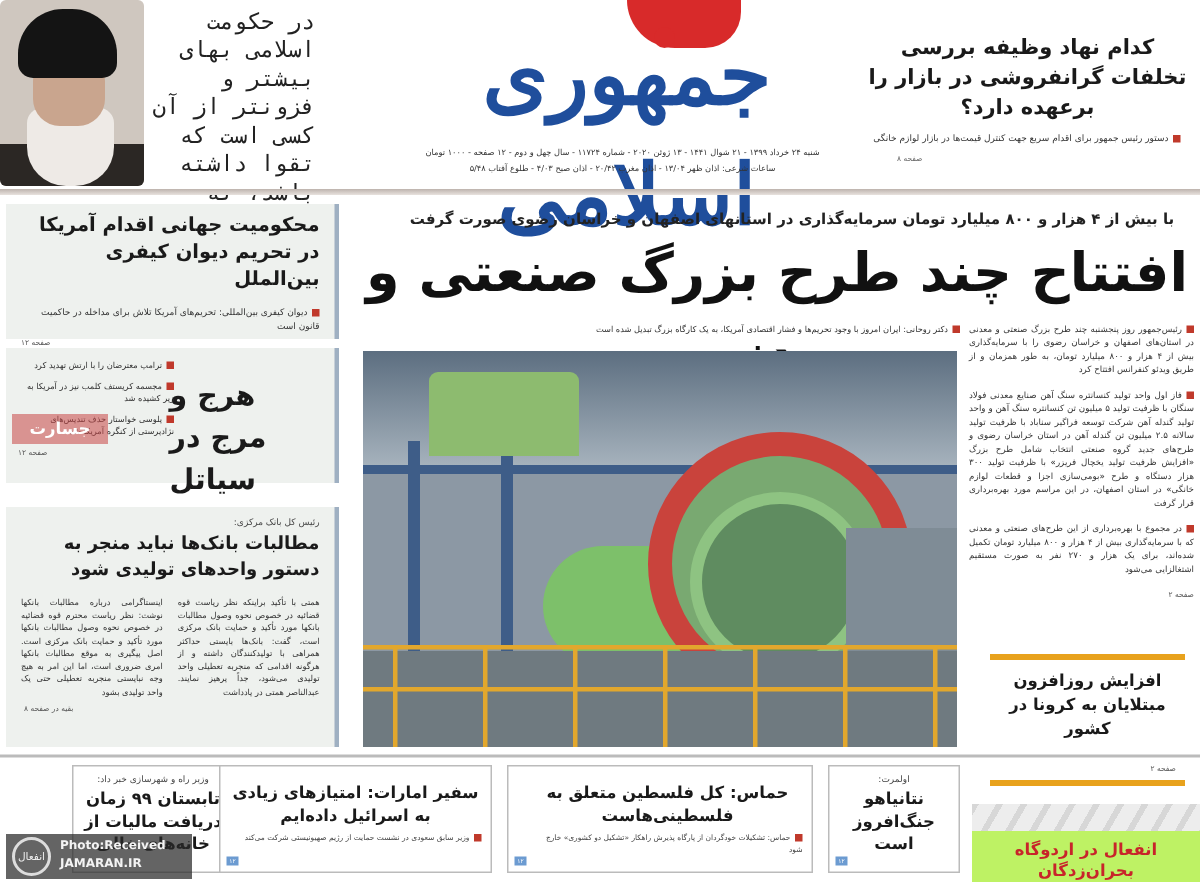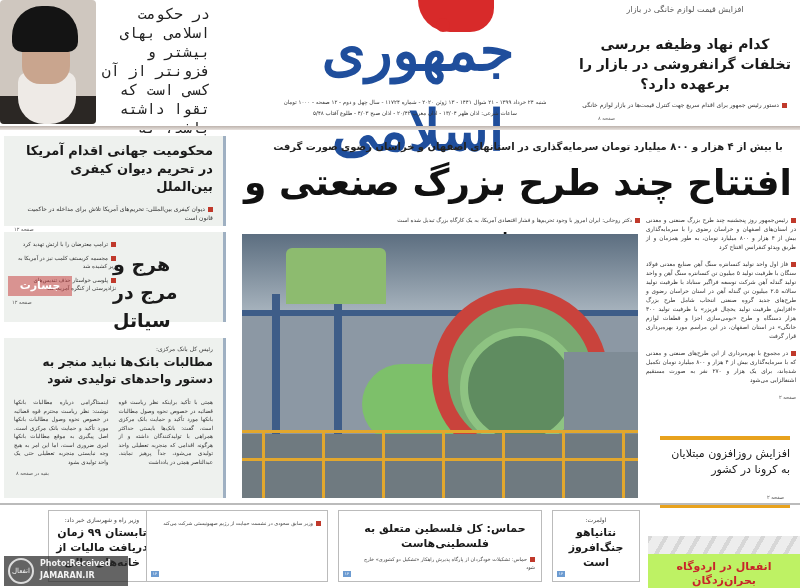--- a/index.html
+++ b/index.html
@@ -71,21 +71,21 @@
   .ph-rail2 { position: absolute; left: 0; top: 224px; width: 396px; height: 3px; background: #e2a72d; }
   .ph-post { position: absolute; top: 196px; width: 3px; height: 68px; background: #e2a72d; }
 
   
   .right-text { left: 646px; top: 216px; width: 150px; font-size: 5.8px; line-height: 9px; color: #333; text-align: justify; }
   .right-text p { margin-bottom: 8px; }
   .right-page { font-size: 5px; color: #555; }
 
   .corona-box { left: 660px; top: 436px; width: 130px; text-align: center; }
   .corona-bar { height: 4px; background: #e8a21d; }
-  .corona-title { font-size: 11px; font-weight: normal; line-height: 16px; margin: 6px 0 16px; text-align: right; }
+  .corona-title { font-size: 11px; font-weight: bold; line-height: 16px; margin: 6px 0 16px; }
   .corona-page { font-size: 5px; color: #555; text-align: right; margin-bottom: 4px; padding-right: 6px; }
 
   
   .bottom-rule { left: 0; top: 503px; width: 800px; height: 2px; background: #bbb; }
   .btm { top: 510px; height: 72px; border: 1px solid #bbb; background: #fff; text-align: center; padding: 4px 6px; }
   .btm-kicker { font-size: 6px; line-height: 10px; color: #444; }
   .btm-title { font-size: 11px; font-weight: bold; line-height: 15px; }
   .btm-sub { font-size: 5px; line-height: 8px; color: #444; text-align: right; margin-top: 4px; }
   .btm-tag { position: absolute; left: 4px; bottom: 4px; width: 8px; height: 6px; background: #6c9bd1; font-size: 4px; color: #fff; line-height: 6px; text-align: center; }
 
@@ -121,21 +121,20 @@
   <div class="mast-blot"></div>
   <div class="mast-blot2"></div>
   <div class="mast-title">جمهوری اسلامی</div>
 </div>
 <div class="abs mast-info">
   <div>شنبه ۲۴ خرداد ۱۳۹۹ - ۲۱ شوال ۱۴۴۱ - ۱۳ ژوئن ۲۰۲۰ - شماره ۱۱۷۲۴ - سال چهل و دوم - ۱۲ صفحه - ۱۰۰۰ تومان</div>
   <div>ساعات شرعی: اذان ظهر ۱۳/۰۴ - اذان مغرب ۲۰/۴۲ - اذان صبح ۴/۰۳ - طلوع آفتاب ۵/۴۸</div>
 </div>
 
 <div class="abs top-right">
-  <div class="tr-kicker">افزایش قیمت لوازم خانگی در بازار</div>
   <div class="tr-title">کدام نهاد وظیفه بررسی تخلفات گرانفروشی در بازار را برعهده دارد؟</div>
   <div class="tr-sub"><span class="bullet"></span><span>دستور رئیس جمهور برای اقدام سریع جهت کنترل قیمت‌ها در بازار لوازم خانگی</span></div>
   <div class="tr-page">صفحه ۸</div>
 </div>
 
 <div class="abs header-rule"></div>
 
 <div class="abs left-box lb1">
   <div class="lb1-title">محکومیت جهانی اقدام آمریکا در تحریم دیوان کیفری بین‌الملل</div>
   <div class="lb1-sub"><span class="bullet"></span><span>دیوان کیفری بین‌المللی: تحریم‌های آمریکا تلاش برای مداخله در حاکمیت قانون است</span></div>
@@ -204,20 +203,21 @@
 </div>
 
 <div class="abs bottom-rule"></div>
 
 <div class="abs btm" style="left:4px;width:108px;margin-left:44px;">
   <div class="btm-kicker">وزیر راه و شهرسازی خبر داد:</div>
   <div class="btm-title">تابستان ۹۹ زمان دریافت مالیات از خانه‌های خالی</div>
 </div>
 
 <div class="abs btm" style="left:146px;width:182px;">
+  <div class="btm-title" style="margin-top:6px">سفیر امارات: امتیازهای زیادی به اسرائیل داده‌ایم</div>
   <div class="btm-sub"><span class="bullet"></span><span>وزیر سابق سعودی در نشست حمایت از رژیم صهیونیستی شرکت می‌کند</span></div>
   <div class="btm-tag">۱۲</div>
 </div>
 
 <div class="abs btm" style="left:338px;width:204px;padding-left:16px;">
   <div class="btm-title" style="margin-top:6px">حماس: کل فلسطین متعلق به فلسطینی‌هاست</div>
   <div class="btm-sub"><span class="bullet"></span><span>حماس: تشکیلات خودگردان از پارگاه پذیرش راهکار «تشکیل دو کشوری» خارج شود</span></div>
   <div class="btm-tag">۱۲</div>
 </div>
 

